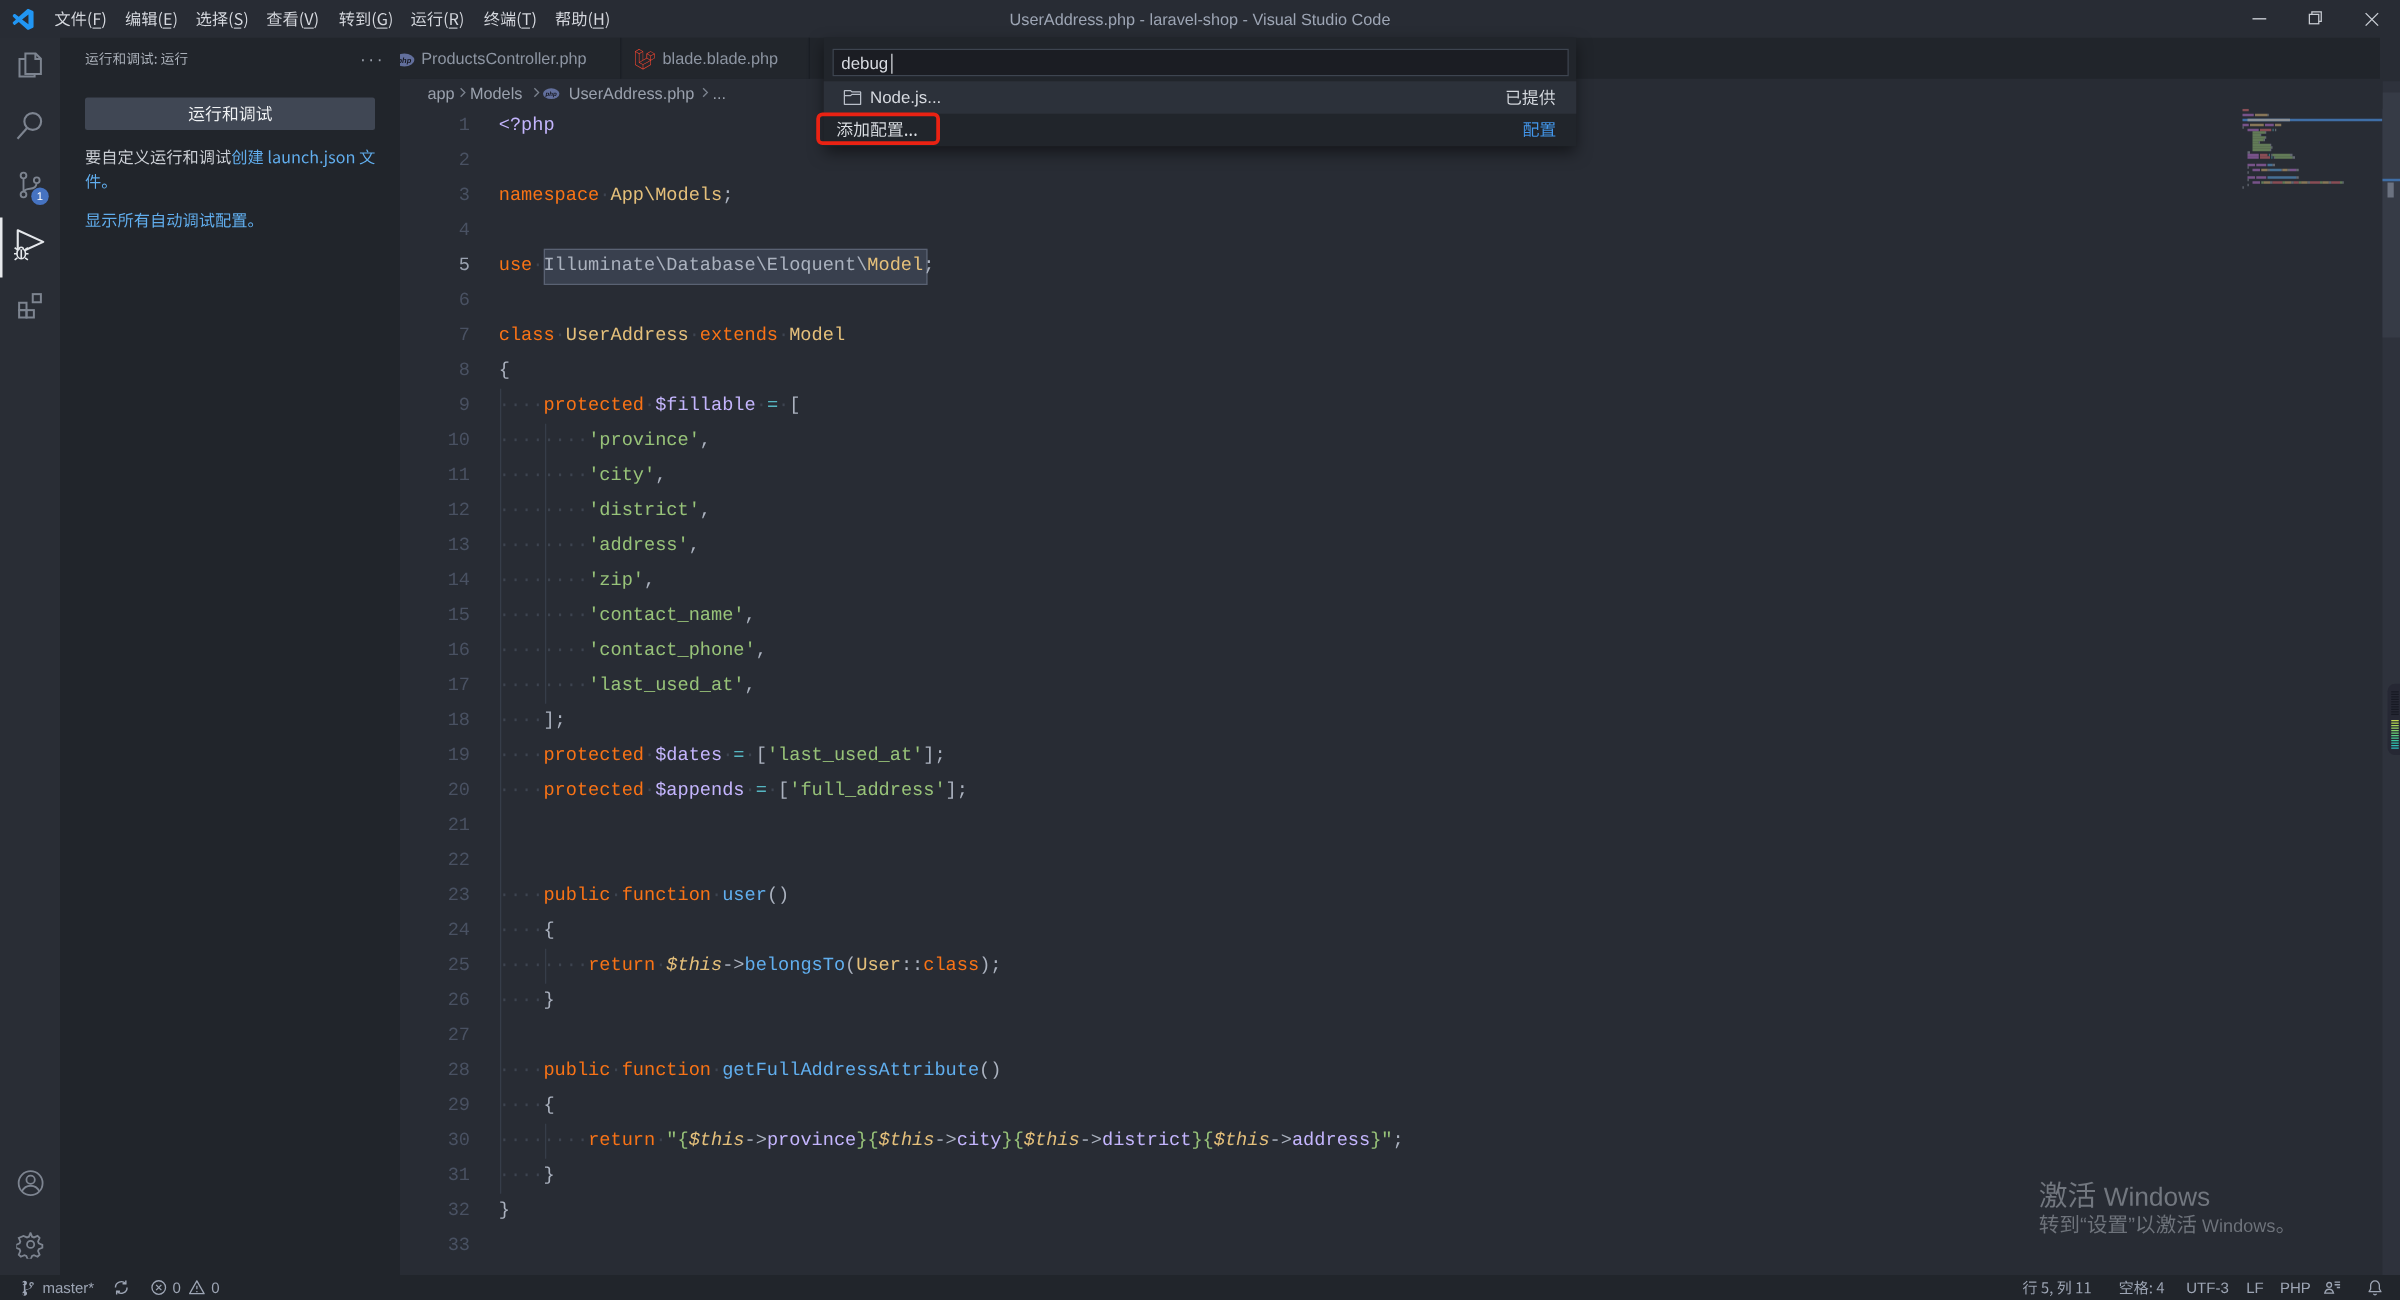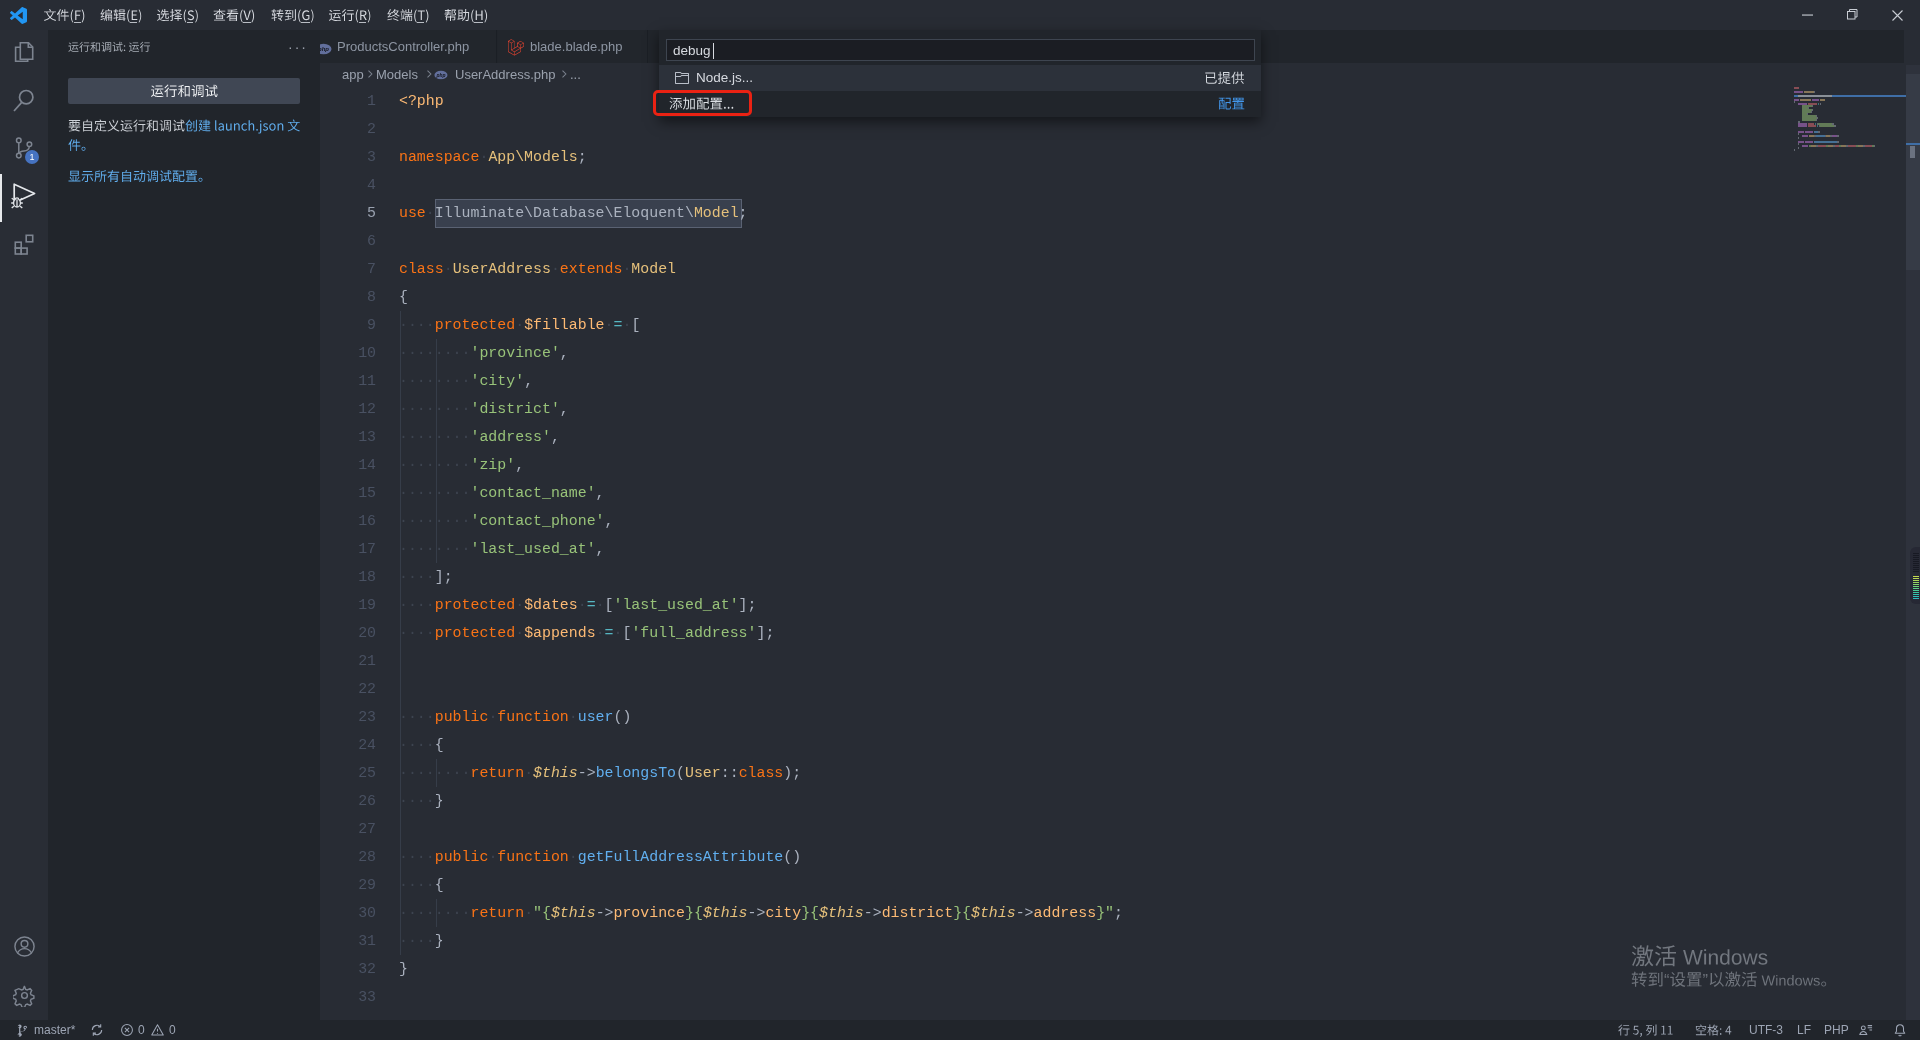--- a/index.html
+++ b/index.html
@@ -26,21 +26,21 @@
 #breadcrumb { position:absolute; left:320px; top:63px; width:1586px; height:24px; background:#282c34;
   font-size:13px; color:#9aa1ad; z-index:3; }
 .bc { position:absolute; top:4px; }
 #gutter { position:absolute; left:320px; top:87px; width:56px; text-align:right;
   font-family:"Liberation Mono",monospace; font-size:14.9px; line-height:28px;
   color:#495162; white-space:pre; z-index:2; }
 #gutter span { display:block; height:28px; }
 #gutter .cur { color:#9aa2b0; }
 #code { position:absolute; left:399px; top:87px; font-family:"Liberation Mono",monospace;
   font-size:14.9px; line-height:28px; white-space:pre; color:#abb2bf; z-index:2; }
-.kw { color:#f97316; } .ty { color:#e5c07b; } .vr { color:#fdba74; }
+.kw { color:#f97316; } .ty { color:#e5c07b; } .vr { color:#c4b5fd; }
 .st { color:#98c379; } .fn { color:#61afef; } .cy { color:#56b6c2; }
 .pl { color:#abb2bf; } .ws { color:#3d4450; } .th { color:#e5c07b; font-style:italic; }
 #selbox { position:absolute; left:435px; top:199px; width:307px; height:29px;
   background:#39404e; border:1px solid #5a6273; z-index:1; }
 .guide { position:absolute; width:1px; background:#363d49; z-index:1; }
 
 #ruler { position:absolute; left:1906px; top:65px; width:14px; height:955px; background:#2e323c; }
 #rulersel { position:absolute; left:1906px; top:143px; width:14px; height:2px; background:#3f6ea6; }
 #rulercur { position:absolute; left:1910px; top:146px; width:5px; height:12px; background:#6b7280; }
 
@@ -57,20 +57,21 @@
 
 #statusbar { position:absolute; left:0; top:1020px; width:1920px; height:20px; background:#21252b;
   font-size:12px; color:#9da5b4; z-index:10; }
 .sbi { position:absolute; top:3px; }
 </style></head><body>
 
 <div id="titlebar">
   <div class="abs" style="left:10px;top:7px"><svg width="17" height="17" viewBox="0 0 100 100">
         <path fill-rule="evenodd" clip-rule="evenodd" fill="#2196f3" d="M96.5 10.8L75.9.9c-2.3-1.1-5.1-.6-6.9 1.2L29.4 38 12.2 25c-1.6-1.2-3.8-1.1-5.3.2L1.4 30.3c-1.9 1.7-1.9 4.5 0 6.2L16.2 50 1.4 63.6c-1.9 1.7-1.9 4.5 0 6.2l5.5 5.1c1.5 1.3 3.7 1.4 5.3.2l17.2-13 39.6 35.9c1.8 1.8 4.6 2.3 6.9 1.2l20.6-9.9c2.2-1 3.5-3.2 3.5-5.6V16.4c0-2.4-1.4-4.6-3.5-5.6zM75 72.7L45.1 50 75 27.3v45.4z"></path>
       </svg></div>
+  <div id="title">UserAddress.php - laravel-shop - Visual Studio Code</div>
   <div id="wctl">
     <span style="display:inline-block"><svg width="45" height="30" viewBox="0 0 45 30">
           <rect x="17" y="14.5" width="11" height="1.1" fill="#c9cdd4"></rect>
         </svg></span><span style="display:inline-block"><svg width="45" height="30" viewBox="0 0 45 30" fill="none" stroke="#c9cdd4" stroke-width="1">
           <rect x="17.5" y="11.5" width="7.5" height="7.5"></rect>
           <path d="M19.5 11.5 v-2 h7.5 v7.5 h-2"></path>
         </svg></span><span style="display:inline-block"><svg width="45" height="30" viewBox="0 0 45 30" fill="none" stroke="#c9cdd4" stroke-width="1.1">
           <path d="M17.5 10.5l10 10M27.5 10.5l-10 10"></path>
         </svg></span>
   </div>

